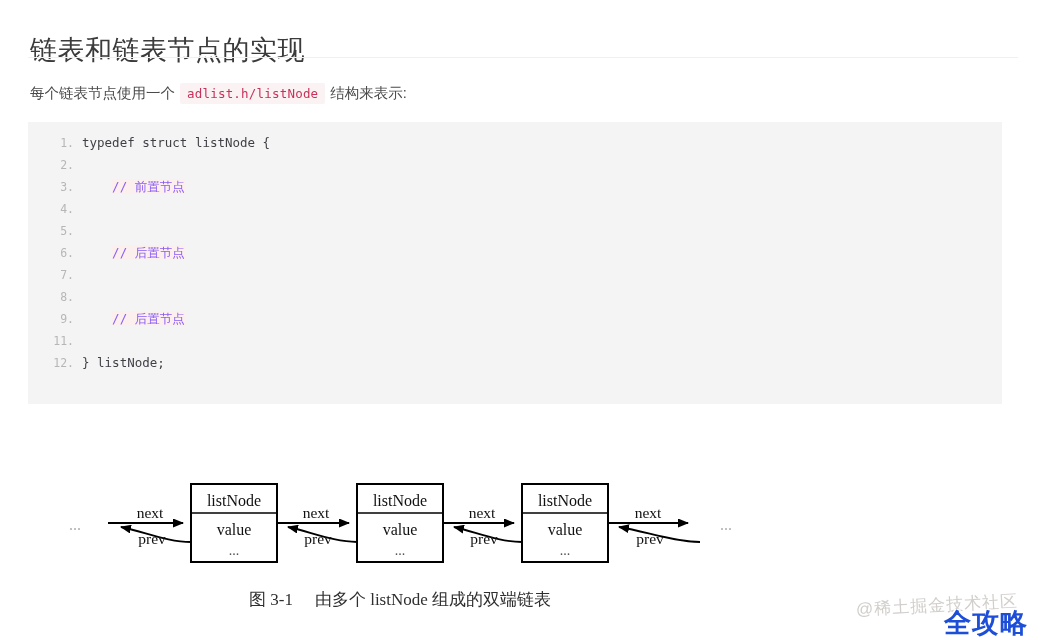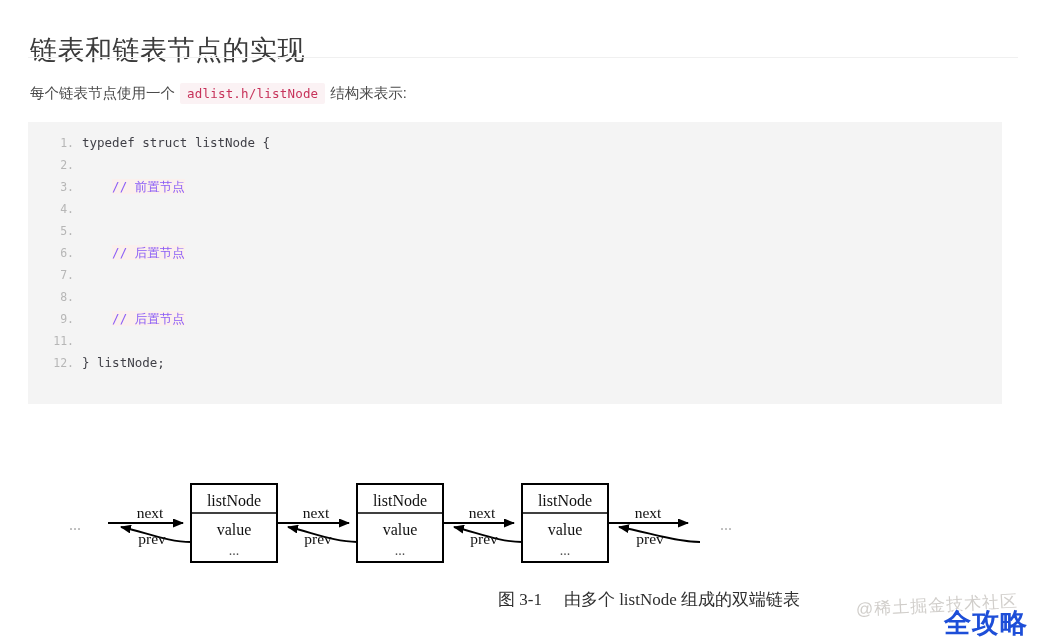--- a/index.html
+++ b/index.html
@@ -122,21 +122,21 @@
     height: 105px;
   }
   .diagram svg { display: block; }
 
   
   .fig-caption {
     position: absolute;
     left: 0;
     top: 588px;
     width: 800px;
-    text-align: right;
+    text-align: center;
     font-family: "Liberation Serif", "DejaVu Serif", serif;
     font-size: 17px;
     color: #2f2f2f;
     white-space: nowrap;
   }
   .fig-caption .cap-gap { display: inline-block; width: 22px; }
 
   
   .wm-gray {
     position: absolute;

